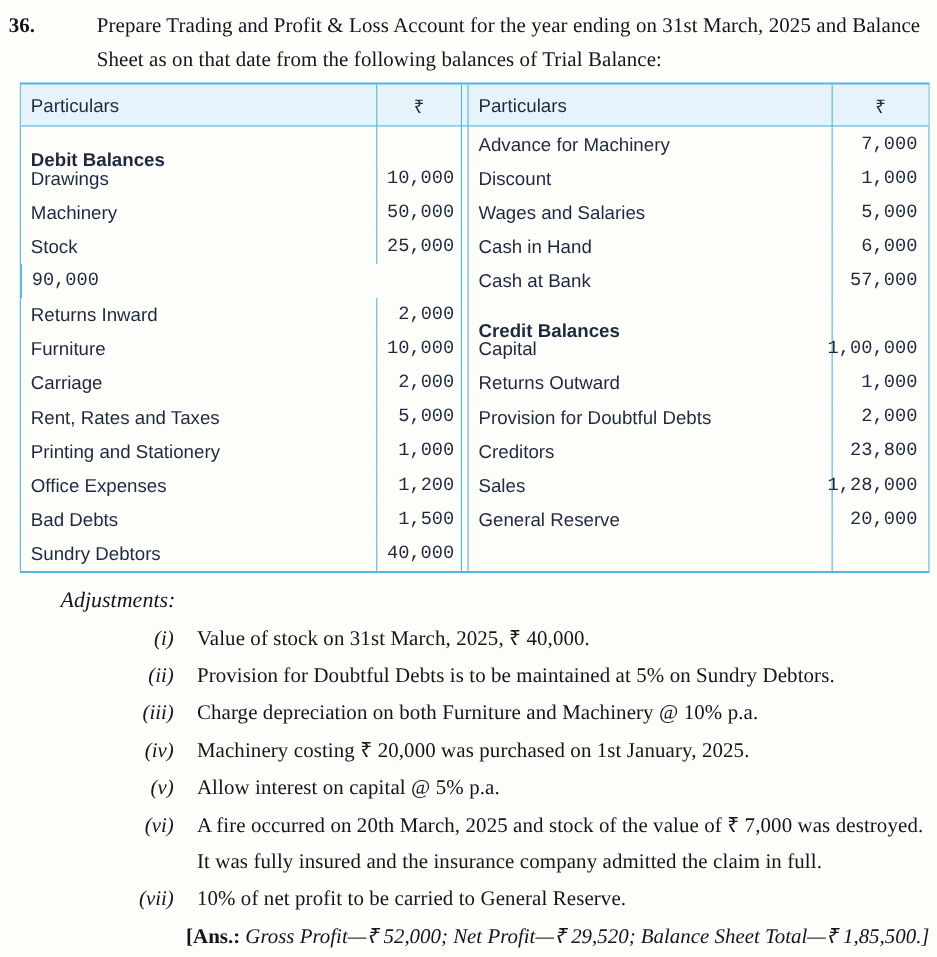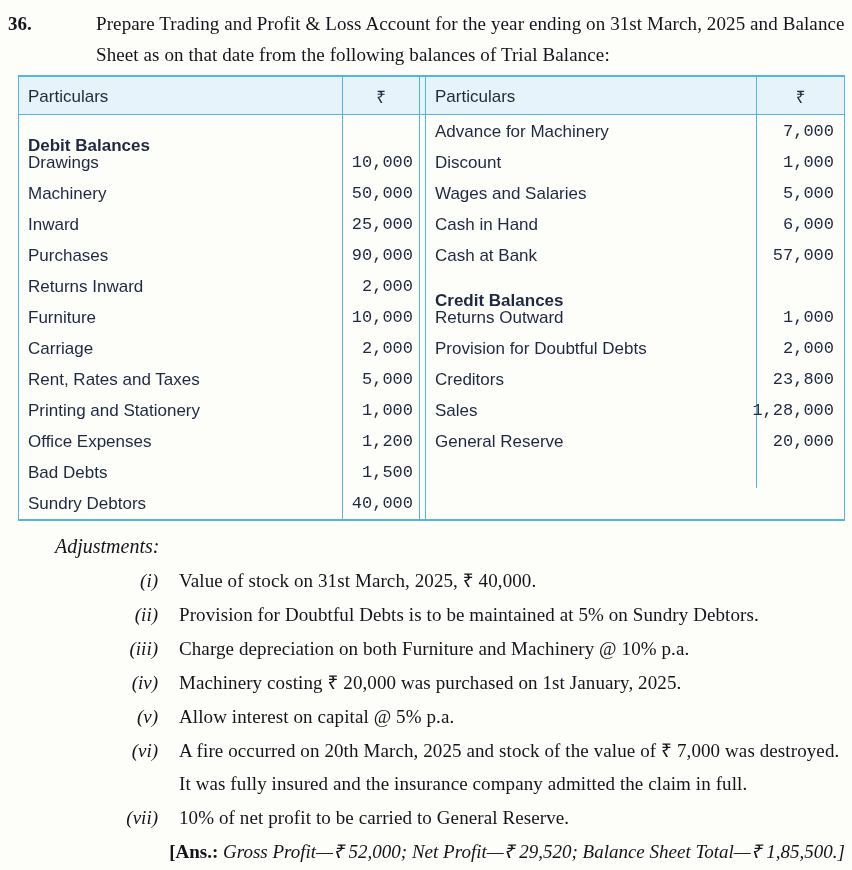--- a/index.html
+++ b/index.html
@@ -15,30 +15,30 @@
     background:#fdfdfa;
     color:var(--body-text);
     font-family:"Liberation Serif", serif;
   }
   
   .problem{
     display:flex;
     padding:8px 6px 0 8px;
     font-size:19px;
     line-height:31px;
+    gap:40px;
   }
   .problem-number{
     font-weight:bold;
     width:40px;
     flex:none;
   }
   .problem-text{
     width:800px;
     letter-spacing:.1px;
-    margin-left:48px;
   }
   
   .table{
     position:relative;
     margin:5px 7px 0 18px;
     border:1.5px solid var(--border-color);
     border-top-width:2px;
     border-bottom-width:2px;
     display:flex;
     gap:5px;
@@ -112,25 +112,24 @@
         </div>
         <div class="trow">
           <div class="tlabel">Drawings</div>
           <div class="tamount">10,000</div>
         </div>
         <div class="trow">
           <div class="tlabel">Machinery</div>
           <div class="tamount">50,000</div>
         </div>
         <div class="trow">
-          <div class="tlabel">Inward</div>
+          <div class="tlabel">Stock</div>
           <div class="tamount">25,000</div>
         </div>
         <div class="trow">
-          <div class="tlabel">Purchases</div>
           <div class="tamount">90,000</div>
         </div>
         <div class="trow">
           <div class="tlabel">Returns Inward</div>
           <div class="tamount">2,000</div>
         </div>
         <div class="trow">
           <div class="tlabel">Furniture</div>
           <div class="tamount">10,000</div>
         </div>
@@ -184,20 +183,24 @@
         </div>
         <div class="trow">
           <div class="tlabel">Cash at Bank</div>
           <div class="tamount">57,000</div>
         </div>
         <div class="trow">
           <div class="tlabel bold">Credit Balances</div>
           <div class="tamount"></div>
         </div>
         <div class="trow">
+          <div class="tlabel">Capital</div>
+          <div class="tamount">1,00,000</div>
+        </div>
+        <div class="trow">
           <div class="tlabel">Returns Outward</div>
           <div class="tamount">1,000</div>
         </div>
         <div class="trow">
           <div class="tlabel">Provision for Doubtful Debts</div>
           <div class="tamount">2,000</div>
         </div>
         <div class="trow">
           <div class="tlabel">Creditors</div>
           <div class="tamount">23,800</div>

